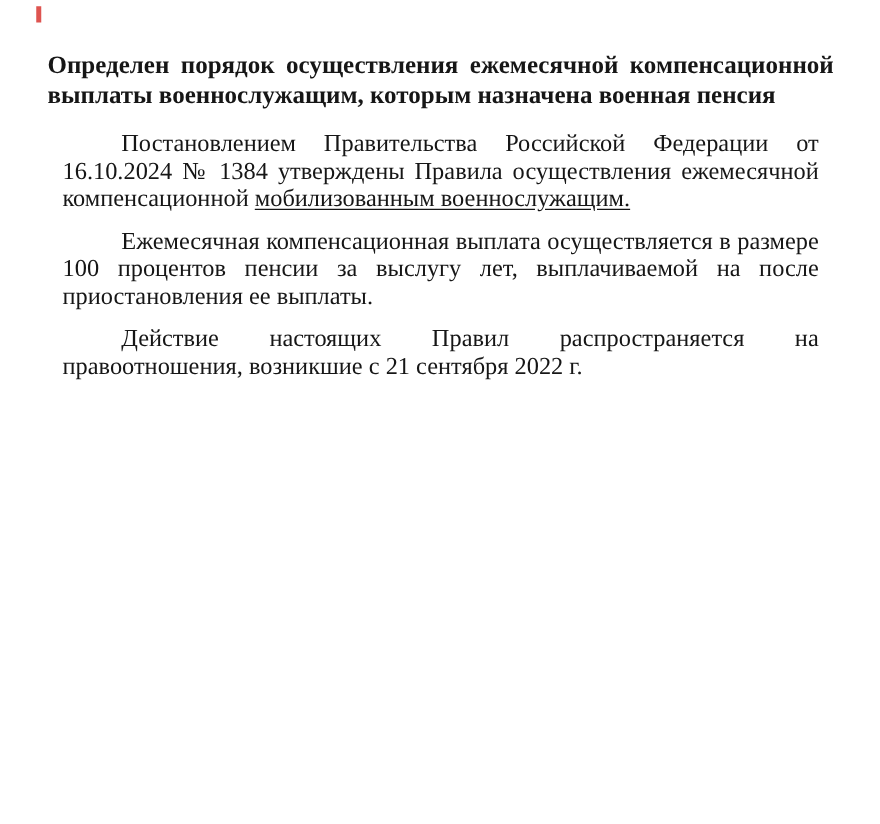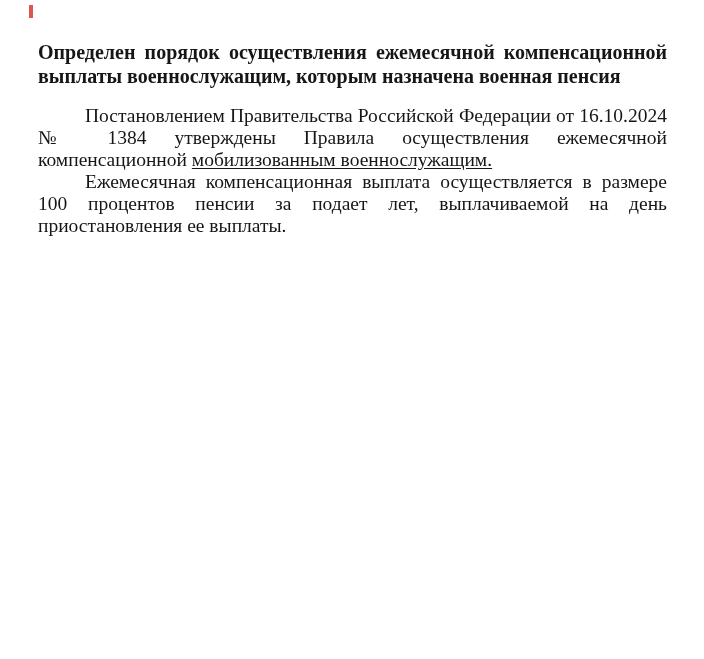--- a/index.html
+++ b/index.html
@@ -20,21 +20,21 @@
     }
     .doc-title {
       margin: 0 0 17px 0;
       font-size: 20px;
       line-height: 24px;
       font-weight: bold;
       text-align: justify;
       color: #161616;
     }
     .doc-body p {
-      margin: 0;
+      margin: 12px;
       font-size: 19.5px;
       line-height: 22px;
       text-align: justify;
       text-indent: 47px;
       color: #161616;
     }
     .underline {
       text-decoration: underline;
       text-underline-offset: 2px;
     }
@@ -71,25 +71,26 @@
 <div class="page">
 
   <span class="red-mark top-left"></span>
   <span class="red-mark left-edge"></span>
 
   <h1 class="doc-title">Определен порядок осуществления ежемесячной компенсационной выплаты военнослужащим, которым назначена военная пенсия</h1>
 
   <div class="doc-body">
     <p><span>Постановлением Правительства Российской Федерации от 16.10.2024 № 1384 утверждены Правила осуществления ежемесячной компенсационной </span><span class="underline">мобилизованным военнослужащим.</span></p>
 
-    <p>Ежемесячная компенсационная выплата осуществляется в размере 100 процентов пенсии за подает лет, выплачиваемой на день приостановления ее выплаты.</p>
+    <p>Ежемесячная компенсационная выплата осуществляется в размере 100 процентов пенсии за выслугу лет, выплачиваемой на после приостановления ее выплаты.</p>
 
 
 
 
+    <p>Действие настоящих Правил распространяется на правоотношения, возникшие с 21 сентября 2022 г.</p>
   </div>
 
   <div class="signature">
     <div>Прокуратура Октябрьского</div>
     <div>района г. Красноярска</div>
   </div>
 
 </div>
 
 </body></html>

